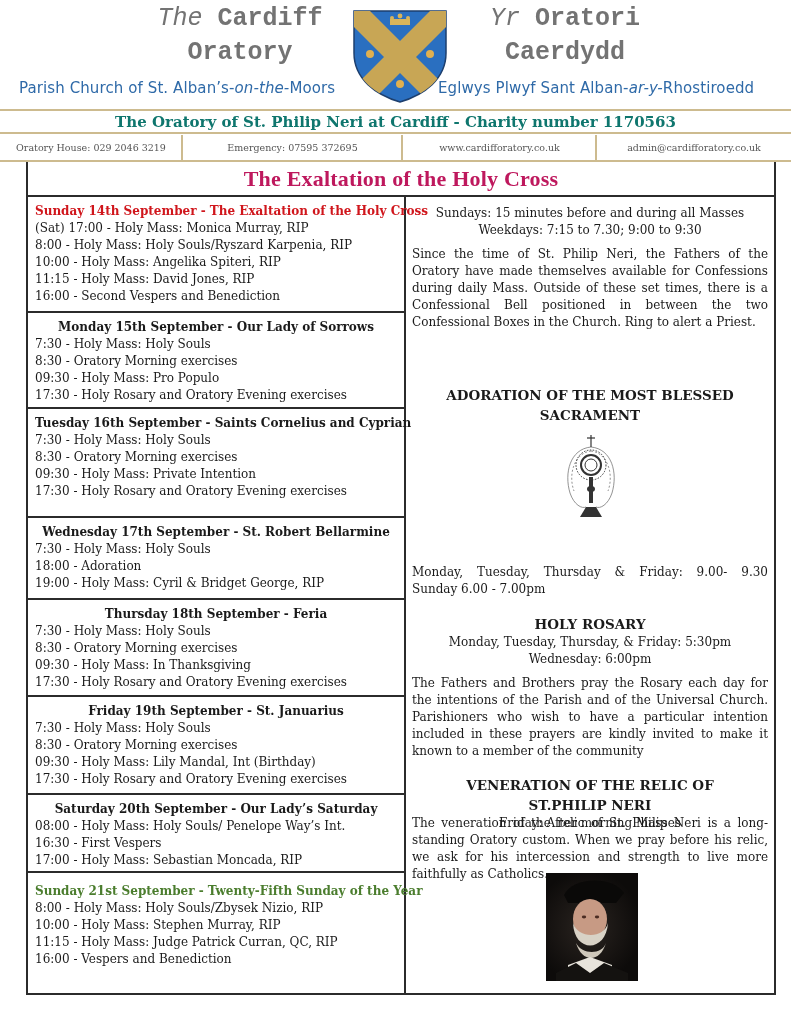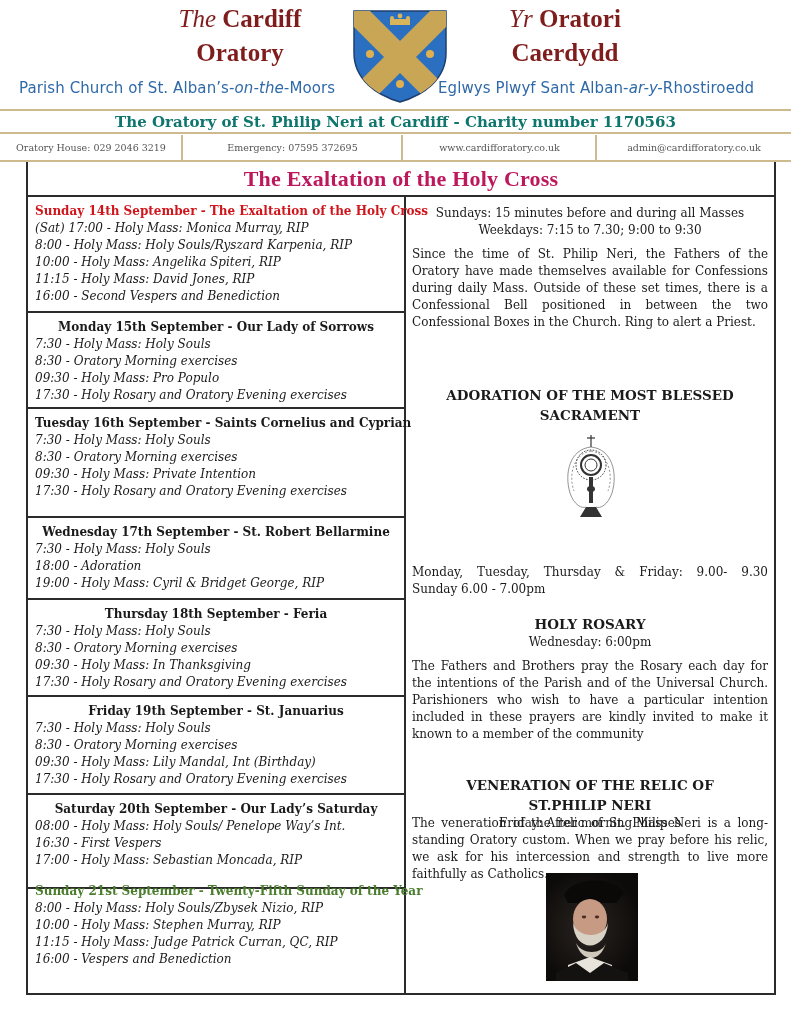--- a/index.html
+++ b/index.html
@@ -1,21 +1,21 @@
 <!DOCTYPE html>
 <html><head>
 <meta charset="utf-8">
 <style>
   html, body { margin: 0; padding: 0; background: #ffffff; }
   body { width: 791px; height: 1024px; position: relative; overflow: hidden;
          font-family: "DejaVu Serif", "Liberation Serif", serif; color: #1a1a1a; }
 
   
   .masthead { position: absolute; left: 0; top: 0; width: 791px; height: 110px; }
-  .title-block { position: absolute; text-align: center; color: #7f1d1d; font-family: Liberation Serif, serif; }
+  .title-block { position: absolute; text-align: center; color: #737373; font-family: Liberation Mono, monospace; }
   .title-block .line { font-size: 25px; line-height: 34px; white-space: nowrap; }
   .title-block .line b { font-weight: bold; }
   .title-block .line i { font-style: italic; font-weight: normal; }
   .tb-left { left: 135px; top: 2px; width: 210px; }
   .tb-right { left: 460px; top: 2px; width: 210px; }
   .subtitle { position: absolute; top: 79px; font-size: 15px; color: #2f6aa8; white-space: nowrap;
               font-family: "DejaVu Sans", sans-serif; letter-spacing: 0.1px; }
   .sub-left { left: 19px; }
   .sub-right { left: 438px; }
   .subtitle i { font-style: italic; }
@@ -41,21 +41,21 @@
               border-right: 2px solid #2b2b2b; box-sizing: content-box; }
   .right-col { position: absolute; left: 378px; top: 35px; width: 368px; height: 796px; }
 
   .day { position: absolute; left: 0; width: 376px; box-sizing: border-box; padding: 6px 0 0 7px;
          border-bottom: 2px solid #2b2b2b; font-size: 12px; line-height: 17px; }
   .day:last-child { border-bottom: none; }
   .day-title { font-weight: bold; text-align: center; padding-right: 7px; white-space: nowrap; font-size: 12px; }
   .day-title.red { color: #d0161c; }
   .day-title.green { color: #4b7d2e; }
   .day-title.left { text-align: left; }
-  .entry { white-space: nowrap; font-style: italic; }
+  .entry { white-space: nowrap; }
 
   .section { position: absolute; left: 0; width: 368px; box-sizing: border-box; padding: 0 6px 0 6px; font-size: 12px; line-height: 17px; }
   .sec-title { font-weight: bold; text-align: center; font-size: 13.5px; line-height: 20px; }
   .sec-center { text-align: center; }
   .sec-body { text-align: justify; margin-top: 7px; }
   .last-line-justify { text-align-last: justify; }
 
   .monstrance { position: absolute; left: 150px; top: 236px; width: 70px; height: 88px; }
   .portrait { position: absolute; left: 140px; top: 676px; width: 92px; height: 108px;
               background: radial-gradient(ellipse at 45% 50%, #2a2420 0%, #0d0b0a 75%); overflow: hidden; }
@@ -155,21 +155,21 @@
       <div class="entry">09:30 - Holy Mass: In Thanksgiving</div>
       <div class="entry">17:30 - Holy Rosary and Oratory Evening exercises</div>
     </div>
     <div class="day" style="top:500px;height:98px">
       <div class="day-title">Friday 19th September - St. Januarius</div>
       <div class="entry">7:30 - Holy Mass: Holy Souls</div>
       <div class="entry">8:30 - Oratory Morning exercises</div>
       <div class="entry">09:30 - Holy Mass: Lily Mandal, Int (Birthday)</div>
       <div class="entry">17:30 - Holy Rosary and Oratory Evening exercises</div>
     </div>
-    <div class="day" style="top:598px;height:94px">
+    <div class="day" style="top:598px;height:78px">
       <div class="day-title">Saturday 20th September - Our Lady’s Saturday</div>
       <div class="entry">08:00 - Holy Mass: Holy Souls/ Penelope Way’s Int.</div>
       <div class="entry">16:30 - First Vespers</div>
       <div class="entry">17:00 - Holy Mass: Sebastian Moncada, RIP</div>
     </div>
     <div class="day" style="top:680px;height:116px">
       <div class="day-title green left">Sunday 21st September - Twenty-Fifth Sunday of the Year</div>
       <div class="entry">8:00 - Holy Mass: Holy Souls/Zbysek Nizio, RIP</div>
       <div class="entry">10:00 - Holy Mass: Stephen Murray, RIP</div>
       <div class="entry">11:15 - Holy Mass: Judge Patrick Curran, QC, RIP</div>
@@ -208,20 +208,21 @@
         <path d="M24 84 L46 84 L40 74 L30 74 Z"></path>
       </g>
     </svg>
     <div class="section" style="top:367px">
       <div class="last-line-justify">Monday, Tuesday, Thursday &amp; Friday: 9.00- 9.30</div>
       <div>Sunday 6.00 - 7.00pm</div>
     </div>
 
     <div class="section" style="top:417px">
       <div class="sec-title">HOLY ROSARY</div>
+      <div class="sec-center">Monday, Tuesday, Thursday, &amp; Friday: 5:30pm</div>
       <div class="sec-center">Wednesday: 6:00pm</div>
       <div class="sec-body">The Fathers and Brothers pray the Rosary each day for the intentions of the Parish and of the Universal Church. Parishioners who wish to have a particular intention included in these prayers are kindly invited to make it known to a member of the community</div>
     </div>
 
     <div class="section" style="top:578px;padding:0 22px">
       <div class="sec-title">VENERATION OF THE RELIC OF ST.PHILIP NERI</div>
       <div class="sec-center">Friday: After morning Masses</div>
     </div>
     <div class="section" style="top:618px">
       <div class="sec-body" style="margin-top:0">The veneration of the relic of St. Philip Neri is a long-standing Oratory custom. When we pray before his relic, we ask for his intercession and strength to live more faithfully as Catholics.</div>

